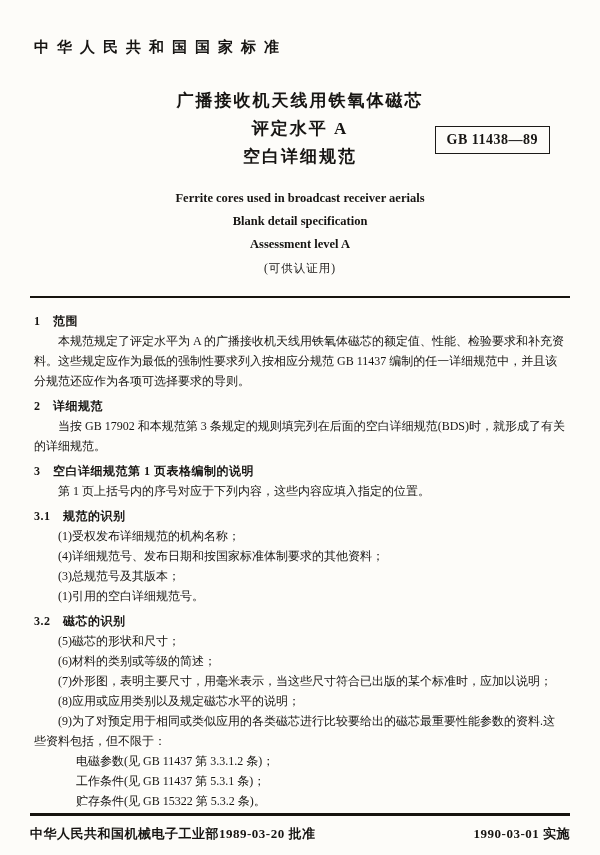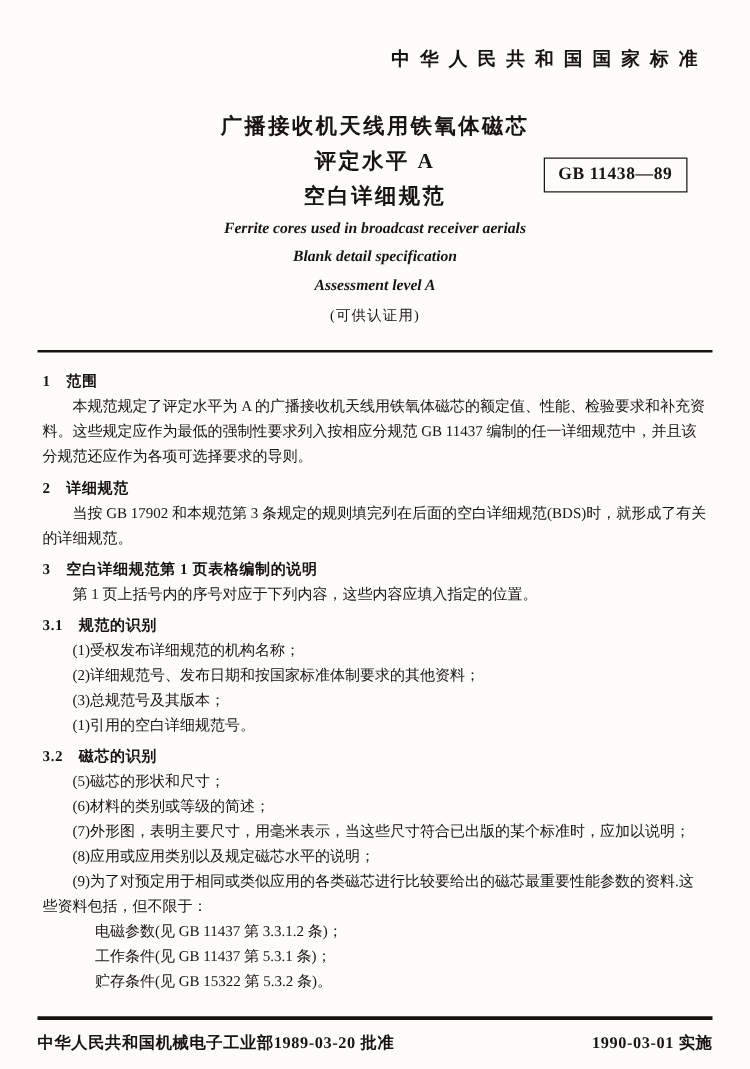--- a/index.html
+++ b/index.html
@@ -11,21 +11,21 @@
   }
   .page {
     position:relative;
     width:600px; height:855px;
     background:#fdfcf9;
     padding:30px 34px 0 34px;
     overflow:hidden;
   }
   
   .std-label {
-    text-align:right;
+    text-align:left;
     font-weight:700;
     font-size:15px;
     letter-spacing:8px;
     margin-top:8px;
   }
   .title-block { margin-top:30px; }
   .title-line {
     text-align:center;
     font-weight:700;
     font-size:17px;
@@ -35,21 +35,21 @@
   .gb-box {
     position:absolute;
     top:126px; right:50px;
     border:1.5px solid #1c1a18;
     padding:5px 11px;
     font-weight:700;
     font-size:14px;
     letter-spacing:0.5px;
     background:transparent;
   }
-  .en-block { margin-top:0;font-style:italic; }
+  .en-block { margin-top:16px; }
   .en-line {
     text-align:center;
     font-weight:700;
     font-size:12.5px;
     line-height:23px;
   }
   .cert-note {
     text-align:center;
     font-size:11.5px;
     margin-top:5px;
@@ -123,21 +123,21 @@
 
   <div class="body-text">
     <p class="h">1　范围</p>
     <p class="para">本规范规定了评定水平为 A 的广播接收机天线用铁氧体磁芯的额定值、性能、检验要求和补充资料。这些规定应作为最低的强制性要求列入按相应分规范 GB 11437 编制的任一详细规范中，并且该分规范还应作为各项可选择要求的导则。</p>
     <p class="h">2　详细规范</p>
     <p class="para">当按 GB 17902 和本规范第 3 条规定的规则填完列在后面的空白详细规范(BDS)时，就形成了有关的详细规范。</p>
     <p class="h">3　空白详细规范第 1 页表格编制的说明</p>
     <p class="para">第 1 页上括号内的序号对应于下列内容，这些内容应填入指定的位置。</p>
     <p class="h">3.1　规范的识别</p>
     <p class="item">(1)受权发布详细规范的机构名称；</p>
-    <p class="item">(2)详细规范号、发布日期和按国家标准体制要求的其他资料；</p>
+    <p class="item">(4)详细规范号、发布日期和按国家标准体制要求的其他资料；</p>
     <p class="item">(3)总规范号及其版本；</p>
     <p class="item">(1)引用的空白详细规范号。</p>
     <p class="h">3.2　磁芯的识别</p>
     <p class="item">(5)磁芯的形状和尺寸；</p>
     <p class="item">(6)材料的类别或等级的简述；</p>
     <p class="item">(7)外形图，表明主要尺寸，用毫米表示，当这些尺寸符合已出版的某个标准时，应加以说明；</p>
     <p class="item">(8)应用或应用类别以及规定磁芯水平的说明；</p>
     <p class="item">(9)为了对预定用于相同或类似应用的各类磁芯进行比较要给出的磁芯最重要性能参数的资料.这些资料包括，但不限于：</p>
     <p class="subitem">电磁参数(见 GB 11437 第 3.3.1.2 条)；</p>
     <p class="subitem">工作条件(见 GB 11437 第 5.3.1 条)；</p>

